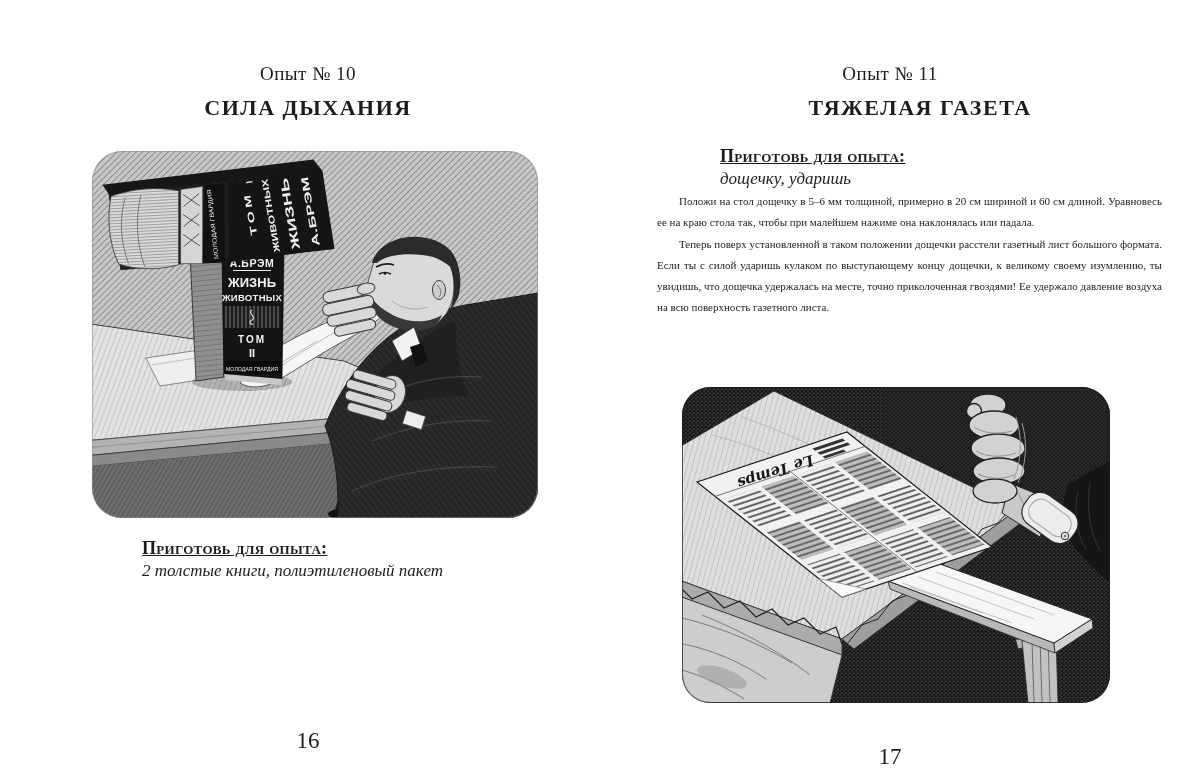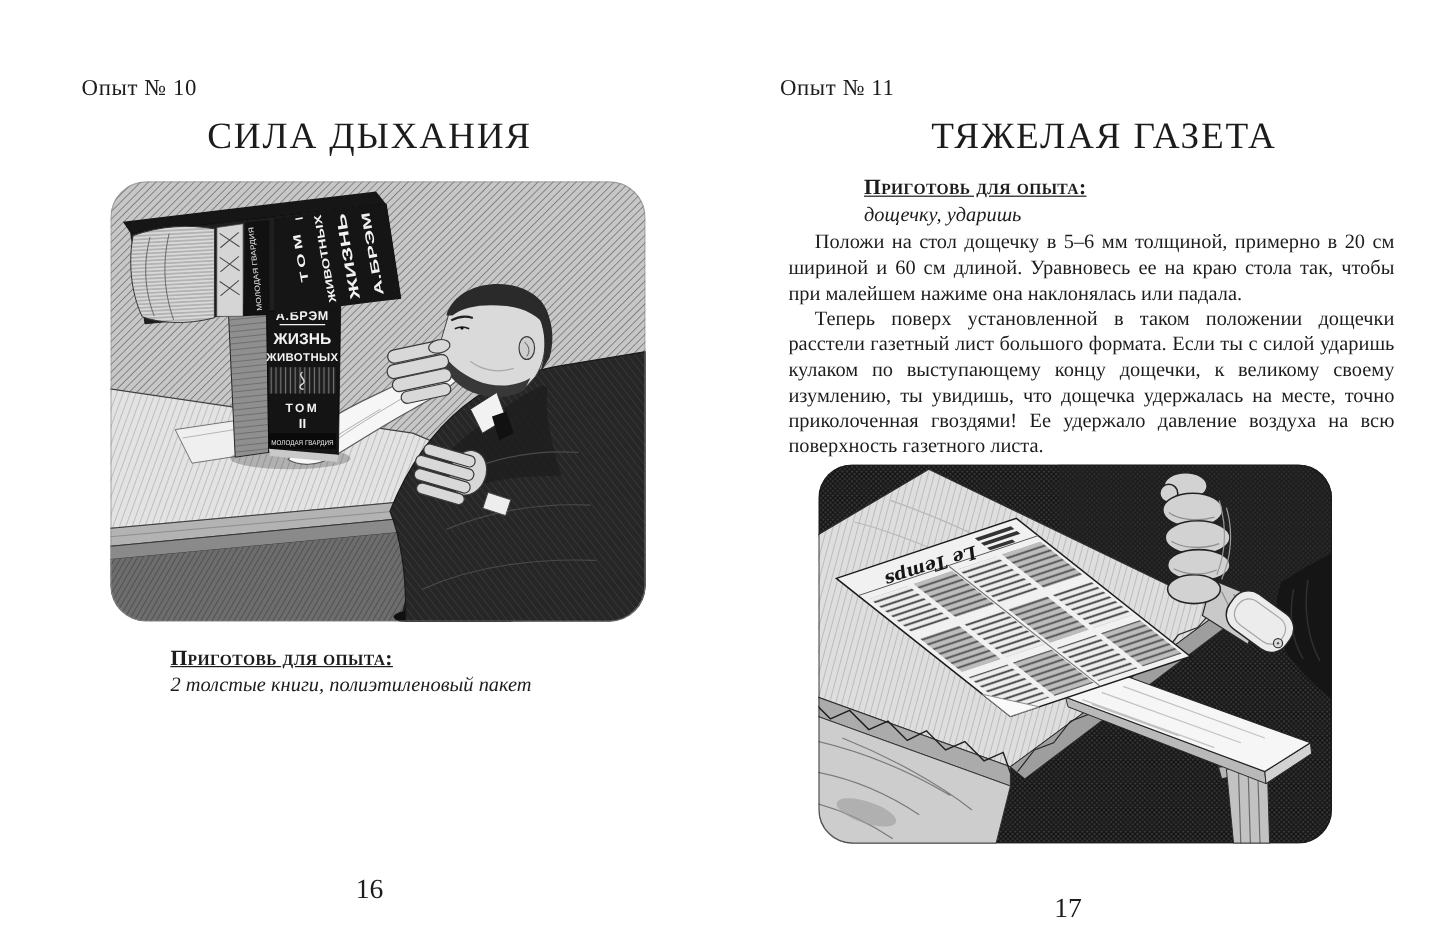--- a/index.html
+++ b/index.html
@@ -1,24 +1,24 @@
 <!DOCTYPE html>
 <html lang="ru"><head>
 <meta charset="utf-8">
 <title>Book spread</title>
 <style>
   html,body{margin:0;padding:0;background:#ffffff;}
   .spread{position:relative;width:1200px;height:782px;background:#ffffff;overflow:hidden;
           font-family:"Liberation Serif",serif;color:#1c1c1c;}
   .abs{position:absolute;margin:0;}
-  .exp-label{font-size:19px;text-align:left;letter-spacing:.5px;}
-  .exp-title{font-size:31px;font-weight:normal;text-align:center;letter-spacing:1.5px;}
+  .exp-label{font-size:19px;text-align:center;letter-spacing:.5px;}
+  .exp-title{font-size:22px;font-weight:bold;text-align:center;letter-spacing:1.5px;}
   .prep-h{font-size:18px;font-weight:bold;font-variant:small-caps;letter-spacing:.3px;text-decoration:underline;}
   .prep-i{font-size:17px;font-style:italic;margin-top:2px;}
-  .bodytext p{margin:0;font-size:17px;line-height:21.3px;text-align:justify;text-indent:22px;font-family:Liberation Serif, serif;}
+  .bodytext p{margin:0;font-size:11px;line-height:21.3px;text-align:justify;text-indent:22px;font-family:Liberation Serif, serif;}
   .pageno{font-size:23px;text-align:center;}
   figure.abs{margin:0;}
   svg text{font-family:"Liberation Sans",sans-serif;}
 </style>
 </head>
 <body>
 
 <div class="spread">
 
   <section>

